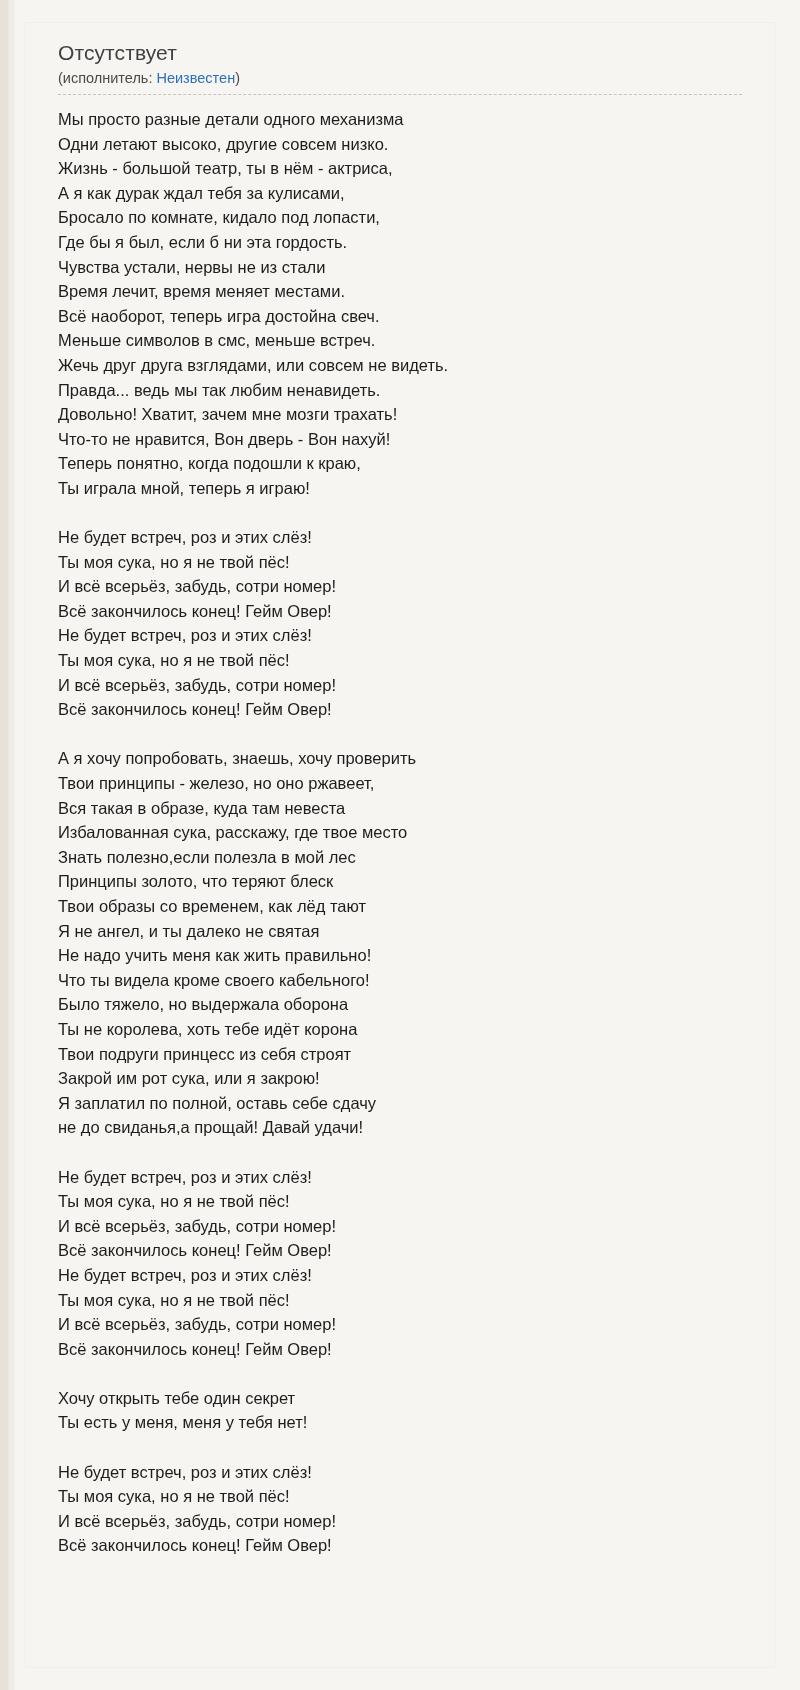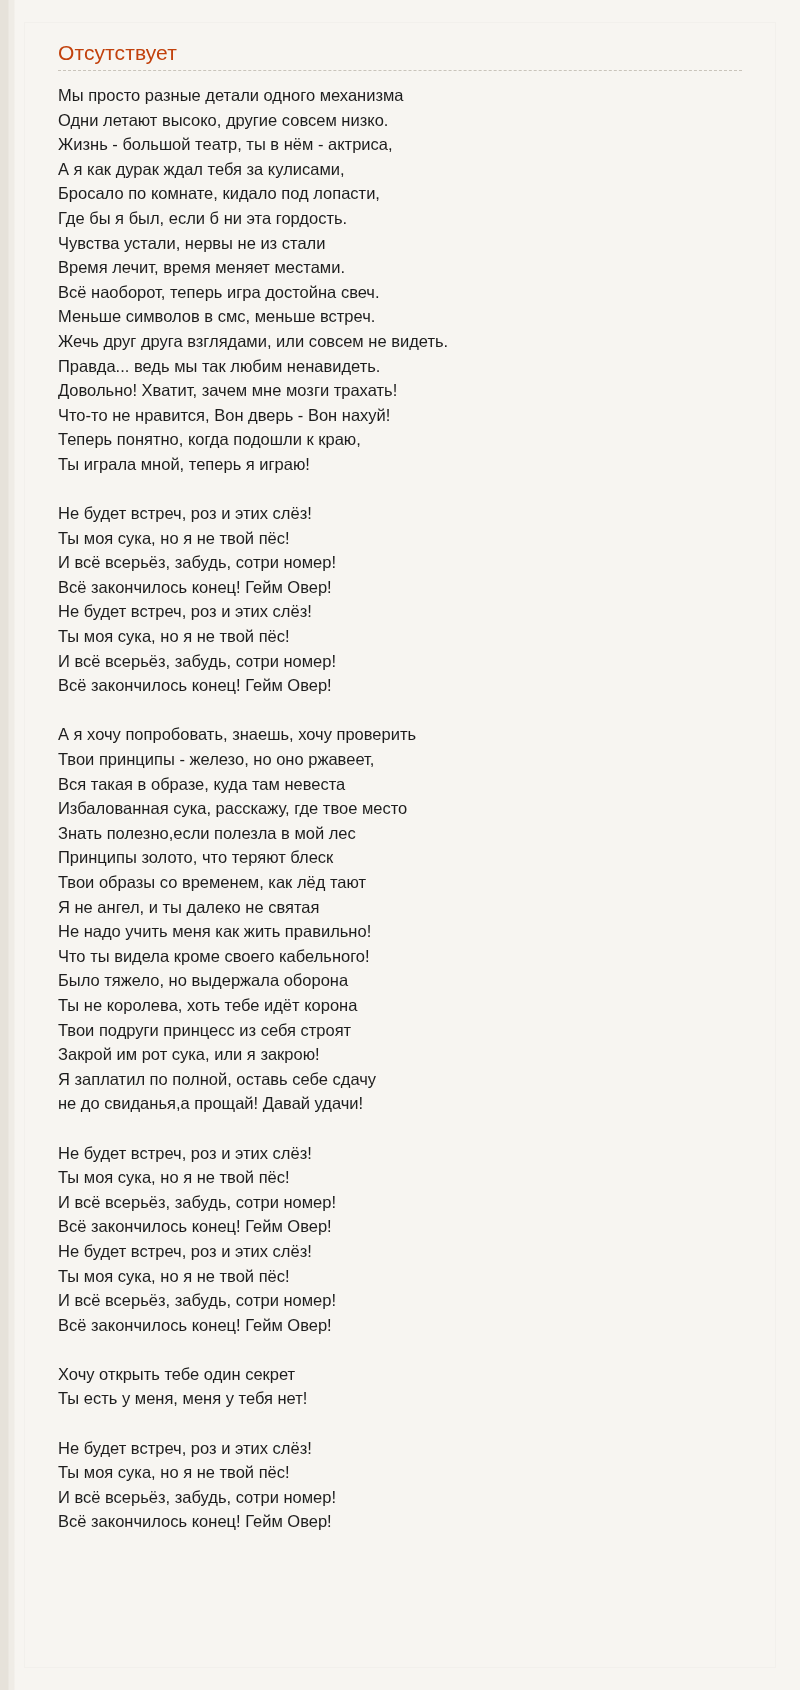--- a/index.html
+++ b/index.html
@@ -26,21 +26,21 @@
     width: 100%;
     height: 100%;
     box-sizing: border-box;
     background: #f7f5f1;
     padding: 12px 18px 18px 18px;
     box-shadow: inset 0 0 0 1px rgba(0,0,0,0.02);
   }
   .song-title {
     font-size: 21px;
     line-height: 26px;
-    color: #c2410c;
+    color: #404040;
     font-weight: 400;
     margin: 6px 0 2px 16px;
     letter-spacing: 0.1px;
   }
   .artist-line {
     font-size: 14.5px;
     line-height: 20px;
     color: #4a4a4a;
     margin: 0 0 6px 16px;
   }
@@ -66,20 +66,24 @@
   .scroll-pad { height: 10px; }
 </style>
 </head>
 <body>
 
 <div class="page">
   <div class="sheet">
 
     <h1 class="song-title">Отсутствует</h1>
 
+    <div class="artist-line">
+      <span>(исполнитель:</span>
+      <span class="artist-link">Неизвестен</span><span>)</span>
+    </div>
 
     <hr class="divider">
 
     <div class="lyrics">Мы просто разные детали одного механизма
 Одни летают высоко, другие совсем низко.
 Жизнь - большой театр, ты в нём - актриса,
 А я как дурак ждал тебя за кулисами,
 Бросало по комнате, кидало под лопасти,
 Где бы я был, если б ни эта гордость.
 Чувства устали, нервы не из стали

